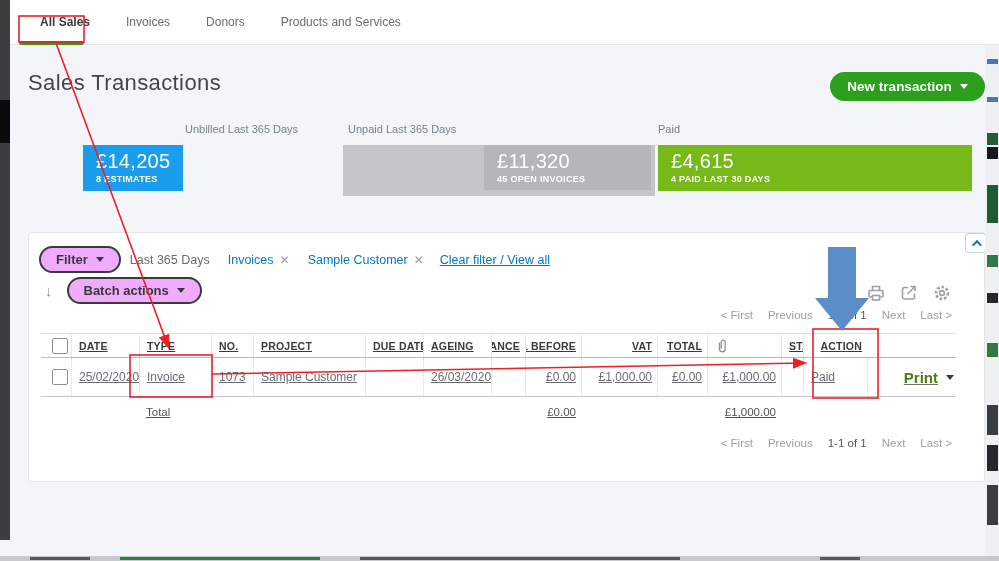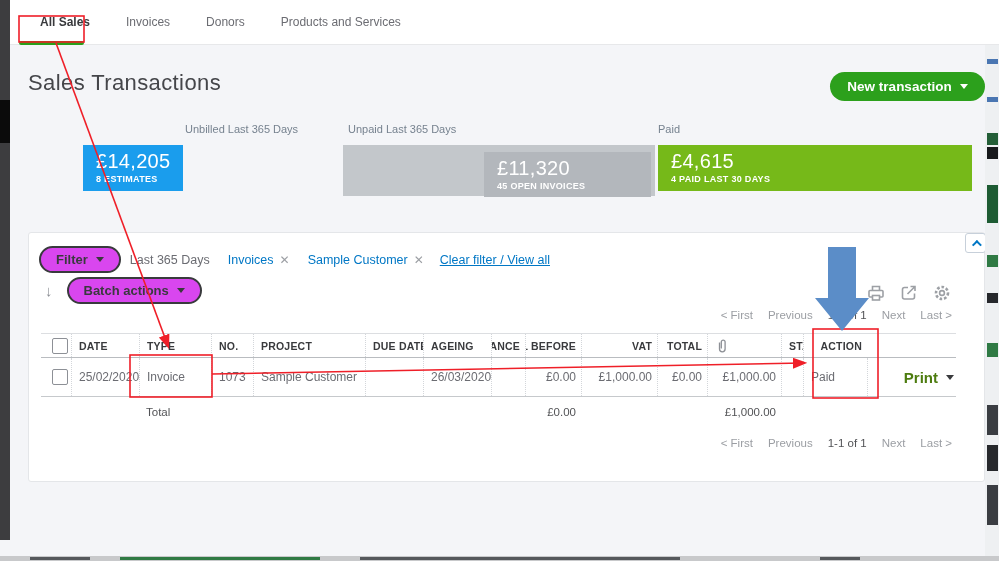--- a/index.html
+++ b/index.html
@@ -31,21 +31,21 @@
   .tile .amt { font-size:20px; letter-spacing:.3px; }
   .tile .cap { font-size:9px; font-weight:bold; letter-spacing:.3px; margin-top:1px; }
   .group-frame { position:absolute; left:343px; top:145px; width:312px; height:51px; background:#c3c7cb; }
 
   
   .card { position:absolute; left:28px; top:232px; width:957px; height:250px; background:#ffffff; border:1px solid #e4e6e9; border-radius:3px; }
   .collapse-btn { position:absolute; right:-2px; top:0; width:21px; height:20px; background:#fff; border:1px solid #c7d0da; border-radius:3px; cursor:pointer; display:flex; align-items:center; justify-content:center; }
   .chev-up { width:7px; height:7px; border-top:2px solid #0077c5; border-right:2px solid #0077c5; transform:rotate(-45deg) translateY(2px); }
 
   .filter-row { position:absolute; left:10px; top:13px; display:flex; align-items:center; }
-  .pill { display:flex; align-items:center; gap:8px; border:2px solid #393a3d; border-radius:16px; background:#d946ef; padding:4px 15px; font-size:13px; font-weight:bold; color:#393a3d; cursor:pointer; font-family:inherit; }
+  .pill { display:flex; align-items:center; gap:8px; border:2px solid #393a3d; border-radius:16px; background:#f0abfc; padding:4px 15px; font-size:13px; font-weight:bold; color:#393a3d; cursor:pointer; font-family:inherit; }
   .caret { width:0; height:0; border-left:4px solid transparent; border-right:4px solid transparent; border-top:5px solid currentColor; display:inline-block; }
   .date-range { font-size:12.5px; color:#6b6c72; margin-left:9px; }
   .chip { display:flex; align-items:center; gap:6px; margin-left:18px; font-size:12.5px; color:#0077c5; cursor:pointer; }
   .chip .x { color:#9b9ea3; font-size:12px; }
   .clear-link { margin-left:16px; font-size:12.5px; color:#0077c5; text-decoration:underline; cursor:pointer; }
   .batch-row { position:absolute; left:16px; top:44px; display:flex; align-items:center; gap:14px; }
   .dl-arrow { color:#8d9096; font-size:15px; cursor:pointer; }
 
   .tool-icons { position:absolute; right:32px; top:50px; display:flex; gap:13px; }
   .tool-icons svg { cursor:pointer; }
@@ -55,21 +55,21 @@
   .pager .lnk { cursor:pointer; }
   .pager-top { position:absolute; right:32px; top:76px; }
   .pager-bottom { position:absolute; right:32px; top:204px; }
 
   
   .table { position:absolute; left:12px; top:100px; width:915px; }
   .trow { display:grid; grid-template-columns:30px 68px 72px 42px 112px 58px 68px 34px 56px 76px 50px 74px 22px 64px 1fr; align-items:center; }
   .thead { height:25px; border-top:1px solid #dcdee1; border-bottom:1px solid #b9bcc0; }
   .thead .cell { font-size:10.5px; font-weight:bold; color:#393a3d; letter-spacing:.2px; cursor:pointer; }
   .tdata { height:39px; border-bottom:1px solid #c6c9cc; }
-  .cell { padding-left:7px; overflow:hidden; white-space:nowrap; height:100%; display:flex; align-items:center; }
+  .cell { padding-left:7px; overflow:hidden; white-space:nowrap; height:100%; display:flex; align-items:center;text-decoration:underline; }
   .cell.r { justify-content:flex-end; padding-right:5px; padding-left:2px; }
   .trow .cell + .cell { border-left:1px dotted #d3d6da; }
   .tdata .cell { font-size:12px; color:#6b6c72; }
   .ttotal { height:30px; }
   .ttotal .cell { border-left:none !important; font-size:11.5px; color:#525356; }
   .checkbox { width:16px; height:16px; border:1.5px solid #8d9096; border-radius:2px; background:#fff; cursor:pointer; margin-left:4px; }
   .status-paid { color:#2ca01c; }
   .sort-arrow { color:#0077c5; font-size:8px; margin-left:5px; }
   .action-cell { justify-content:flex-end; gap:8px; padding-right:2px; }
   .print-lnk { color:#4d7c0f; font-size:15px; font-weight:bold; cursor:pointer; }
@@ -100,21 +100,21 @@
   <div class="money-label" style="left:185px">Unbilled Last 365 Days</div>
   <div class="money-label" style="left:348px">Unpaid Last 365 Days</div>
   <div class="money-label" style="left:658px">Paid</div>
 
   <div class="group-frame"></div>
 
   <div class="tile" style="left:83px;top:145px;width:100px;height:46px;background:#1a9ded">
     <div class="amt">£14,205</div>
     <div class="cap">8 ESTIMATES</div>
   </div>
-  <div class="tile" style="left:484px;top:152px;width:167px;height:45px;background:#b3b7bc">
+  <div class="tile" style="left:484px;top:145px;width:167px;height:45px;background:#b3b7bc">
     <div class="amt">£11,320</div>
     <div class="cap">45 OPEN INVOICES</div>
   </div>
   <div class="tile" style="left:658px;top:145px;width:314px;height:46px;background:#76b919">
     <div class="amt">£4,615</div>
     <div class="cap">4 PAID LAST 30 DAYS</div>
   </div>
 
   <div class="card">
     <div class="collapse-btn">

